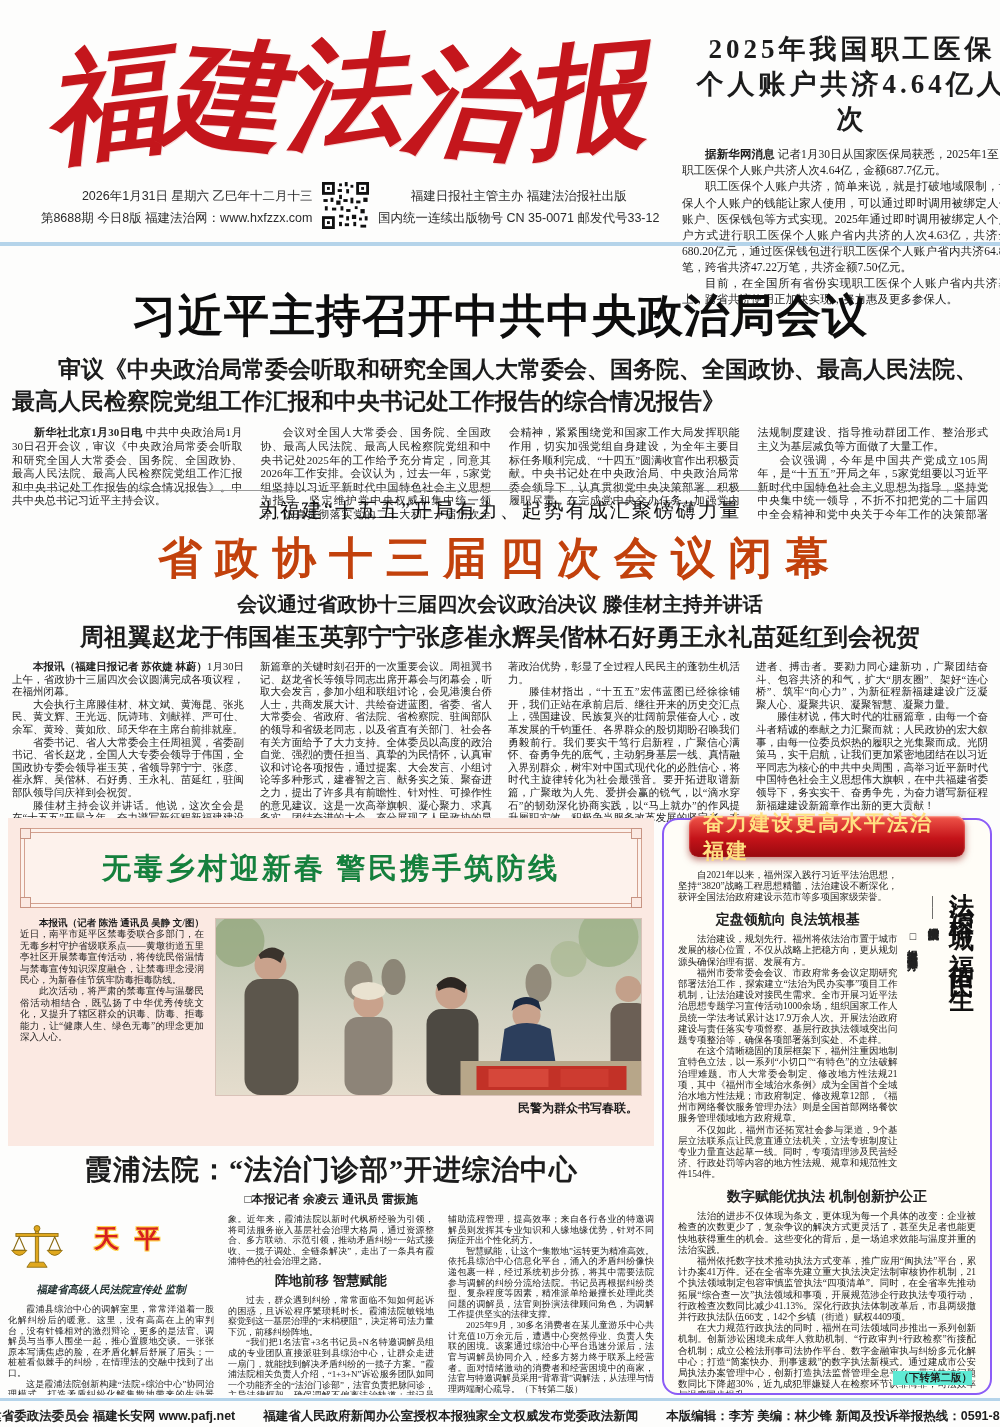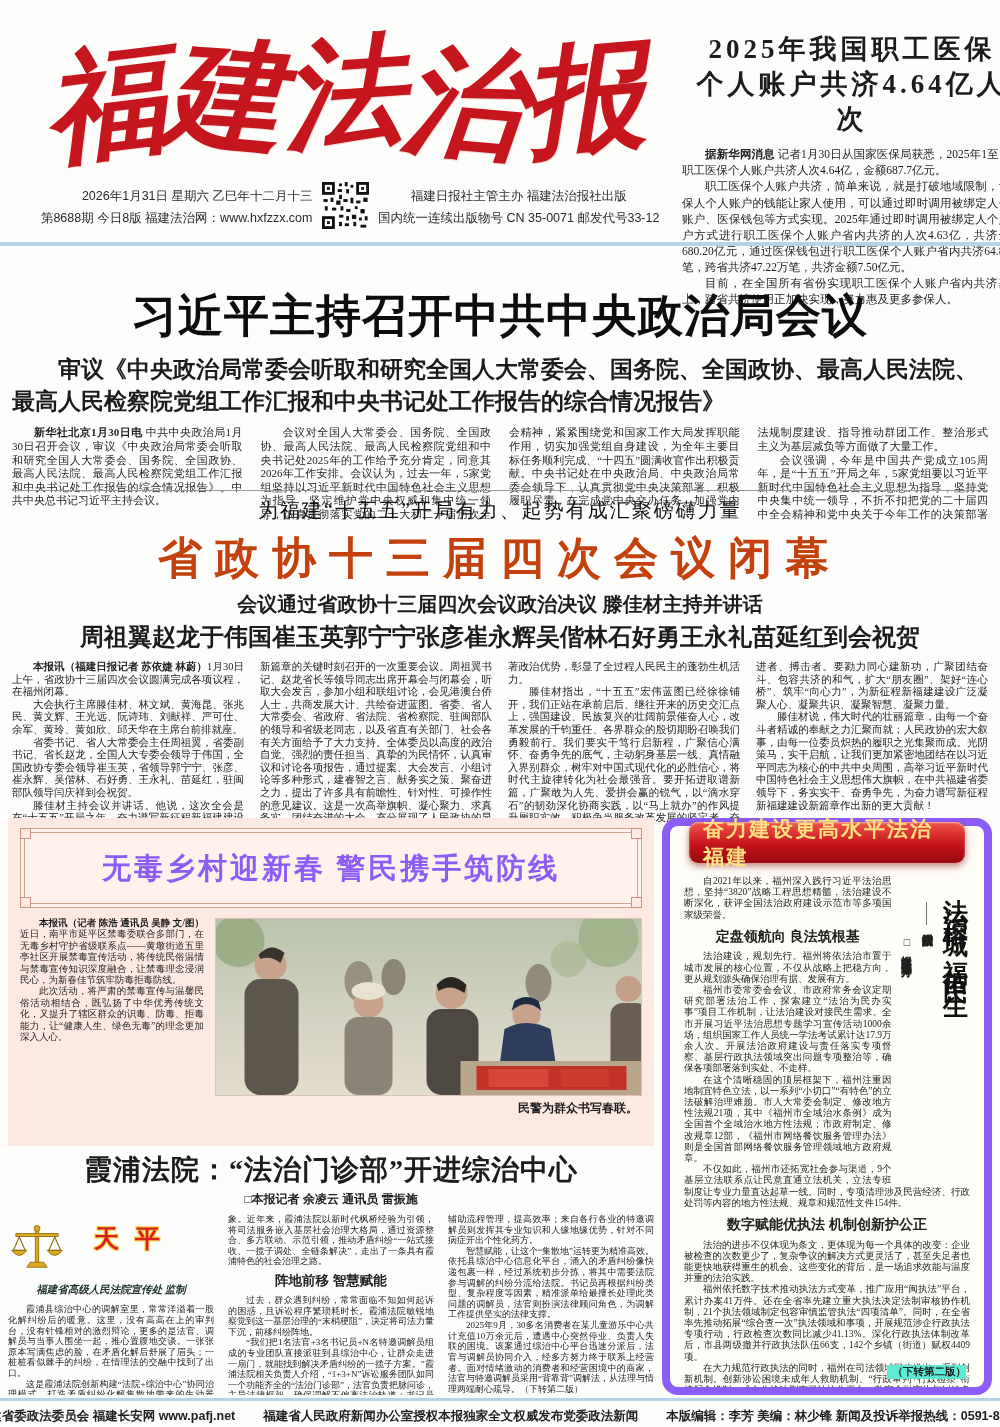--- a/index.html
+++ b/index.html
@@ -43,21 +43,21 @@
   .cp-body{text-align:justify;column-count:4;column-gap:16px;column-fill:auto;height:172px;
            font-size:10.5px;line-height:1.2;overflow:hidden;color:#222;}
   
   .bottom{position:absolute;top:818px;left:8px;width:984px;height:577px;display:flex;gap:8px;}
   .left-col{width:646px;overflow:hidden;}
   .pink-box{background:#fbe9e2;height:328px;box-sizing:border-box;padding:10px 12px 6px;}
   .frame{position:relative;border:1px solid #d3a18f;padding:3px;background:#fdf2ec;}
   .frame-inner{position:relative;border:1px solid #d3a18f;text-align:center;padding:16px 0 14px;}
   .knot{position:absolute;width:9px;height:9px;border:1px solid #c79483;background:#fbe9e2;}
   .k1{left:-5px;top:-5px;} .k2{right:-5px;top:-5px;} .k3{left:-5px;bottom:-5px;} .k4{right:-5px;bottom:-5px;}
-  .ad-title{margin:0;font-size:29px;font-weight:900;letter-spacing:3px;color:#8b5cf6;}
+  .ad-title{margin:0;font-size:29px;font-weight:900;letter-spacing:3px;color:#15803d;}
   .ad-row{display:flex;gap:11px;margin-top:10px;}
   .ad-text{width:184px;font-size:9.5px;line-height:1.2;text-align:justify;height:212px;overflow:hidden;}
   .photo-wrap{flex:1;}
   .photo{height:176px;border:1px solid #d9c2b8;background:#cdd2c2;overflow:hidden;}
   .photo svg{display:block;width:100%;height:100%;}
   .caption{text-align:right;font-weight:700;font-size:12px;margin-top:4px;padding-right:4px;}
   
   .court{margin-top:5px;}
   .court-title{margin:2px 0 1px;text-align:center;font-size:28px;font-weight:900;letter-spacing:1px;}
   .court-byline{text-align:center;font-size:12px;font-weight:700;margin:2px 0 6px;}
@@ -68,21 +68,21 @@
   .tp-row{position:relative;height:66px;}
   .tp-ribbon{position:absolute;left:36px;top:4px;width:158px;height:42px;
              background:linear-gradient(105deg,#e3f0fa 0%,#7db2dd 45%,#2e6fae0 100%);
              clip-path:polygon(0 20%,100% 0,94% 80%,3% 100%);
              display:flex;align-items:center;justify-content:center;}
   .tp-ribbon b{color:#d6201f;font-size:25px;font-weight:900;letter-spacing:16px;padding-left:16px;
                text-shadow:1px 1px 0 #ffd24a,-1px -1px 0 #ffd24a,1px -1px 0 #ffd24a,-1px 1px 0 #ffd24a;}
   .tp-scales{position:absolute;left:-2px;top:6px;width:54px;height:54px;}
   .tp-credit{margin-top:4px;text-align:center;font-size:10.5px;font-weight:700;font-style:italic;color:#233;}
   
-  .sidebar{position:relative;width:330px;height:577px;box-sizing:border-box;border:8px solid #8b5cf6;
+  .sidebar{position:relative;width:330px;height:577px;box-sizing:border-box;border:2px solid #8b5cf6;
            border-radius:16px;background:#fffdf7;}
   .banner{position:absolute;top:-4px;left:50%;transform:translateX(-50%);min-width:276px;height:41px;
           box-sizing:border-box;padding:0 14px;display:flex;align-items:center;justify-content:center;
           background:linear-gradient(180deg,#f0564a 0%,#c41319 55%,#98090e 100%);
           color:#ffe182;font-weight:900;font-size:21px;letter-spacing:2px;border-radius:9px;
           box-shadow:0 3px 7px rgba(140,25,18,.55),inset 0 1px 2px #ffb0a0;}
   .sb-content{height:100%;box-sizing:border-box;padding:50px 14px 20px;font-size:9.5px;
               line-height:1.18;text-align:justify;overflow:hidden;color:#222;}
   .sb-sub{text-align:center;font-weight:900;font-size:14px;margin:7px 0;text-indent:0;}
   .vtitle{float:right;writing-mode:vertical-rl;height:296px;margin:2px 0 8px 9px;}

